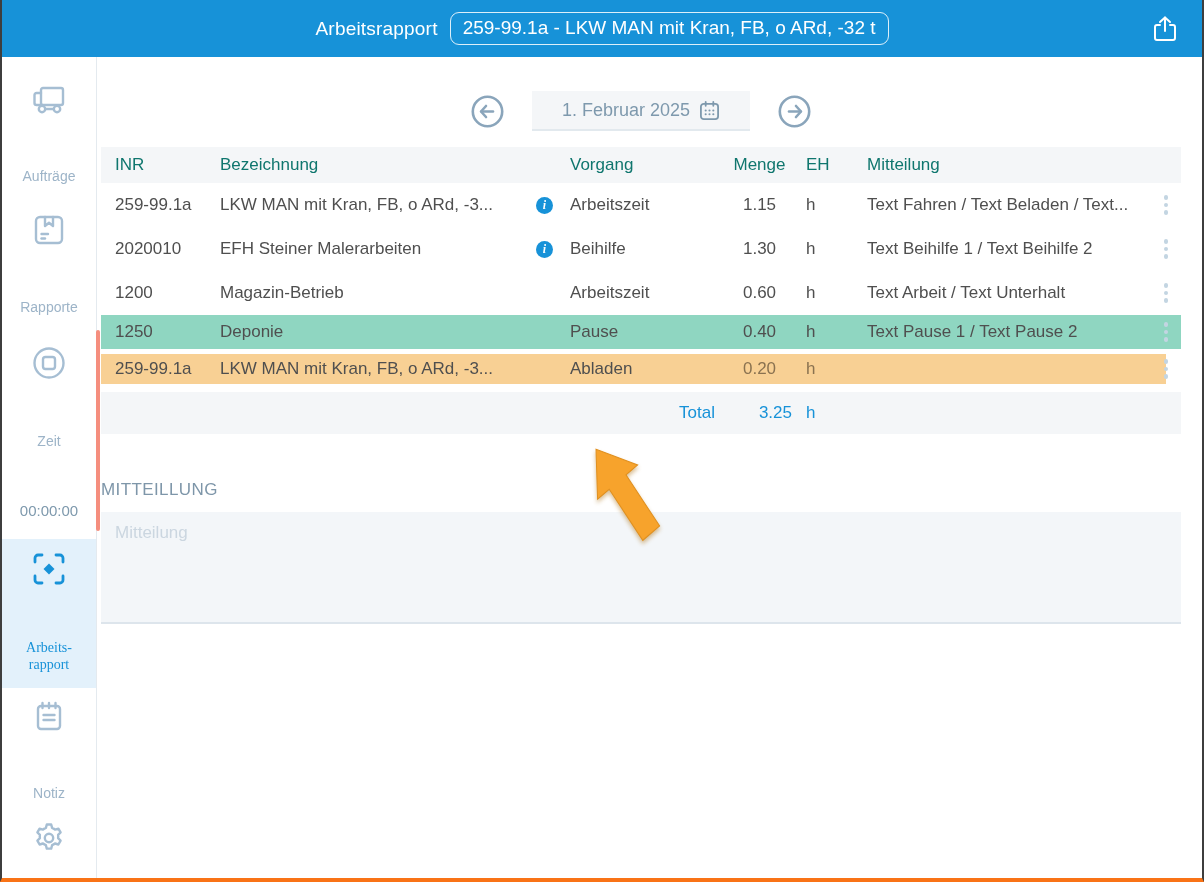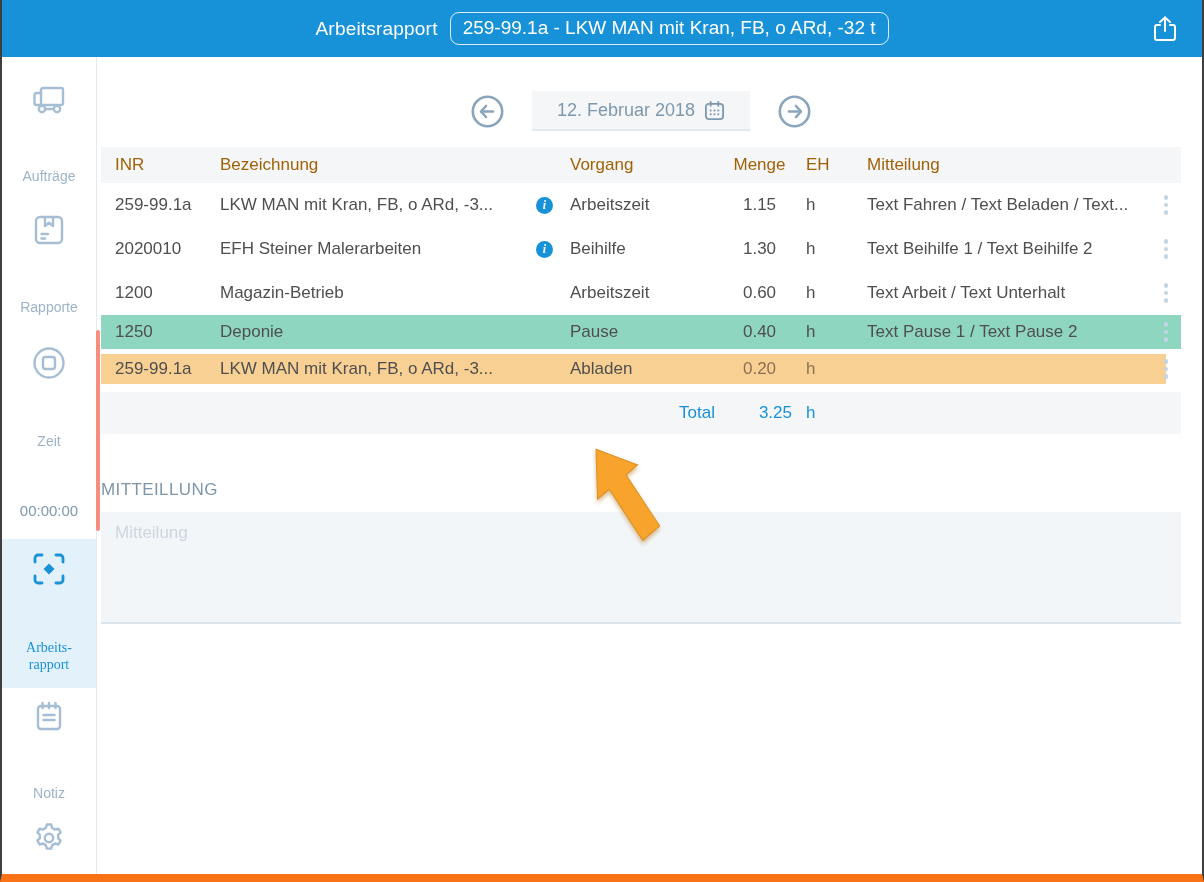--- a/index.html
+++ b/index.html
@@ -1,19 +1,19 @@
 <!DOCTYPE html>
 <html><head>
 <meta charset="utf-8">
 <style>
   * { box-sizing: border-box; margin: 0; padding: 0; }
   html,body { background:#fff; }
   body { font-family: "Liberation Sans", sans-serif; width:1204px; height:882px; }
   .app { width:1204px; height:882px; position:relative; background:#fff;
-         border-left:2px solid #3e3e3e; border-right:2px solid #3e3e3e; border-bottom:8px solid #f97316;
+         border-left:2px solid #3e3e3e; border-right:2px solid #3e3e3e; border-bottom:4px solid #f97316;
          display:flex; flex-direction:column; overflow:hidden; }
 
   
   .topbar { height:57px; flex:0 0 57px; background:#1792d8; color:#fff;
             display:flex; align-items:center; justify-content:center; position:relative; }
   .topbar-title { font-size:19px; letter-spacing:.2px; }
   .order-chip { margin-left:12px; font-size:19px; border:1.5px solid rgba(255,255,255,.85);
                 border-radius:9px; padding:4px 12px 5px; cursor:pointer; }
   .share-btn { position:absolute; right:20px; top:50%; transform:translateY(-50%);
                width:34px; height:34px; display:flex; align-items:center; justify-content:center; cursor:pointer; }
@@ -51,21 +51,21 @@
 
   .section-head { margin-top:38px; display:flex; align-items:center; justify-content:space-between; }
   .section-title { color:#7e96a9; font-size:17px; letter-spacing:.4px; }
   .plus-btn { width:30px; height:30px; color:#9db7cc; cursor:pointer; display:flex; align-items:center; justify-content:center; }
 
   
   .table { margin-top:16px; width:100%; font-size:17px; color:#4f4f4f; }
   .trow, .thead, .totalrow { display:grid;
       grid-template-columns:105px 330px 26px 165px 65px 42px 1fr 30px;
       align-items:center; }
-  .thead { height:36px; background:#f4f6f8; color:#a16207; }
+  .thead { height:36px; background:#f4f6f8; color:#0f766e; }
   .trow { height:44px; }
   .c-inr { padding-left:14px; white-space:nowrap; }
   .c-bez { padding-left:14px; white-space:nowrap; overflow:hidden; }
   .c-info { display:flex; align-items:center; justify-content:flex-start; }
   .c-vorgang { padding-left:8px; white-space:nowrap; }
   .c-menge { text-align:center; white-space:nowrap; }
   .c-eh { padding-left:14px; white-space:nowrap; }
   .c-mitt { padding-left:33px; white-space:nowrap; overflow:hidden; }
   .c-menu { display:flex; align-items:center; justify-content:center; cursor:pointer; }
   .info-badge { width:17px; height:17px; border-radius:50%; background:#1792d8; color:#fff;
@@ -186,21 +186,21 @@
       
       <div class="date-nav">
         <span class="nav-circle">
           <svg width="33" height="33" viewBox="0 0 33 33" fill="none" stroke="currentColor" stroke-width="2.6" stroke-linecap="round" stroke-linejoin="round">
             <circle cx="16.5" cy="16.5" r="14.7"></circle>
             <line x1="10.5" y1="16.5" x2="22" y2="16.5"></line>
             <polyline points="15,11 10,16.5 15,22"></polyline>
           </svg>
         </span>
         <span class="date-field">
-          <span>12. Februar 2018</span>
+          <span>1. Februar 2025</span>
           <svg width="21" height="21" viewBox="0 0 22 22" fill="none" stroke="#7e99ad" stroke-width="1.9" stroke-linecap="round">
             <rect x="2" y="4" width="18" height="16" rx="3"></rect>
             <line x1="7" y1="2" x2="7" y2="6"></line>
             <line x1="15" y1="2" x2="15" y2="6"></line>
             <g fill="#7e99ad" stroke="none">
               <circle cx="7" cy="11" r="1.1"></circle>
                 <circle cx="11" cy="11" r="1.1"></circle>
                 <circle cx="15" cy="11" r="1.1"></circle>
               <circle cx="7" cy="15" r="1.1"></circle>
                 <circle cx="11" cy="15" r="1.1"></circle>

